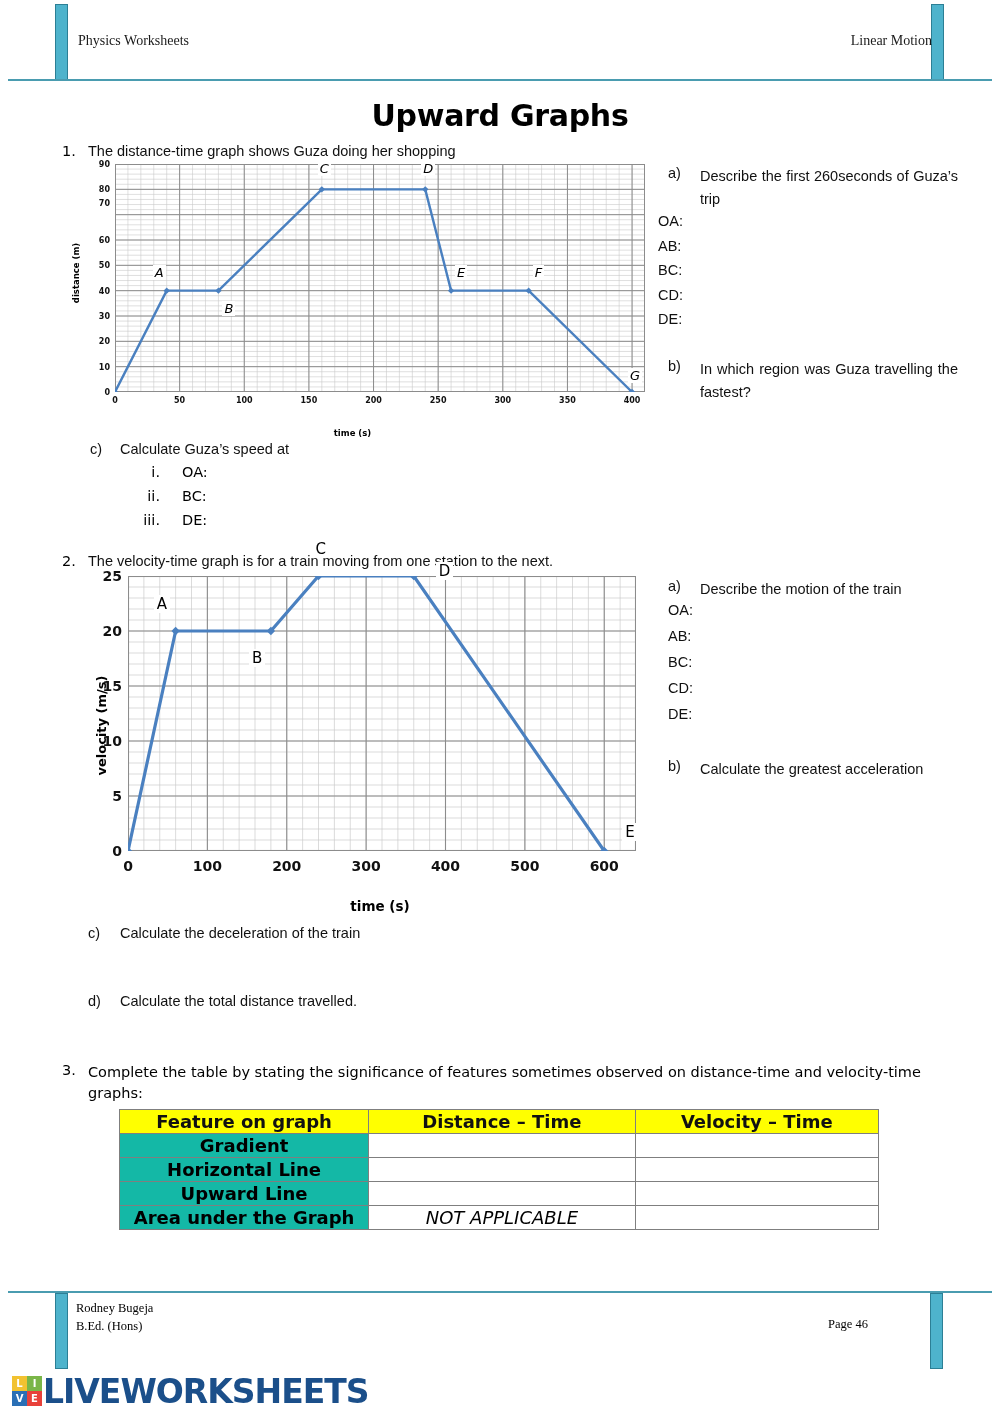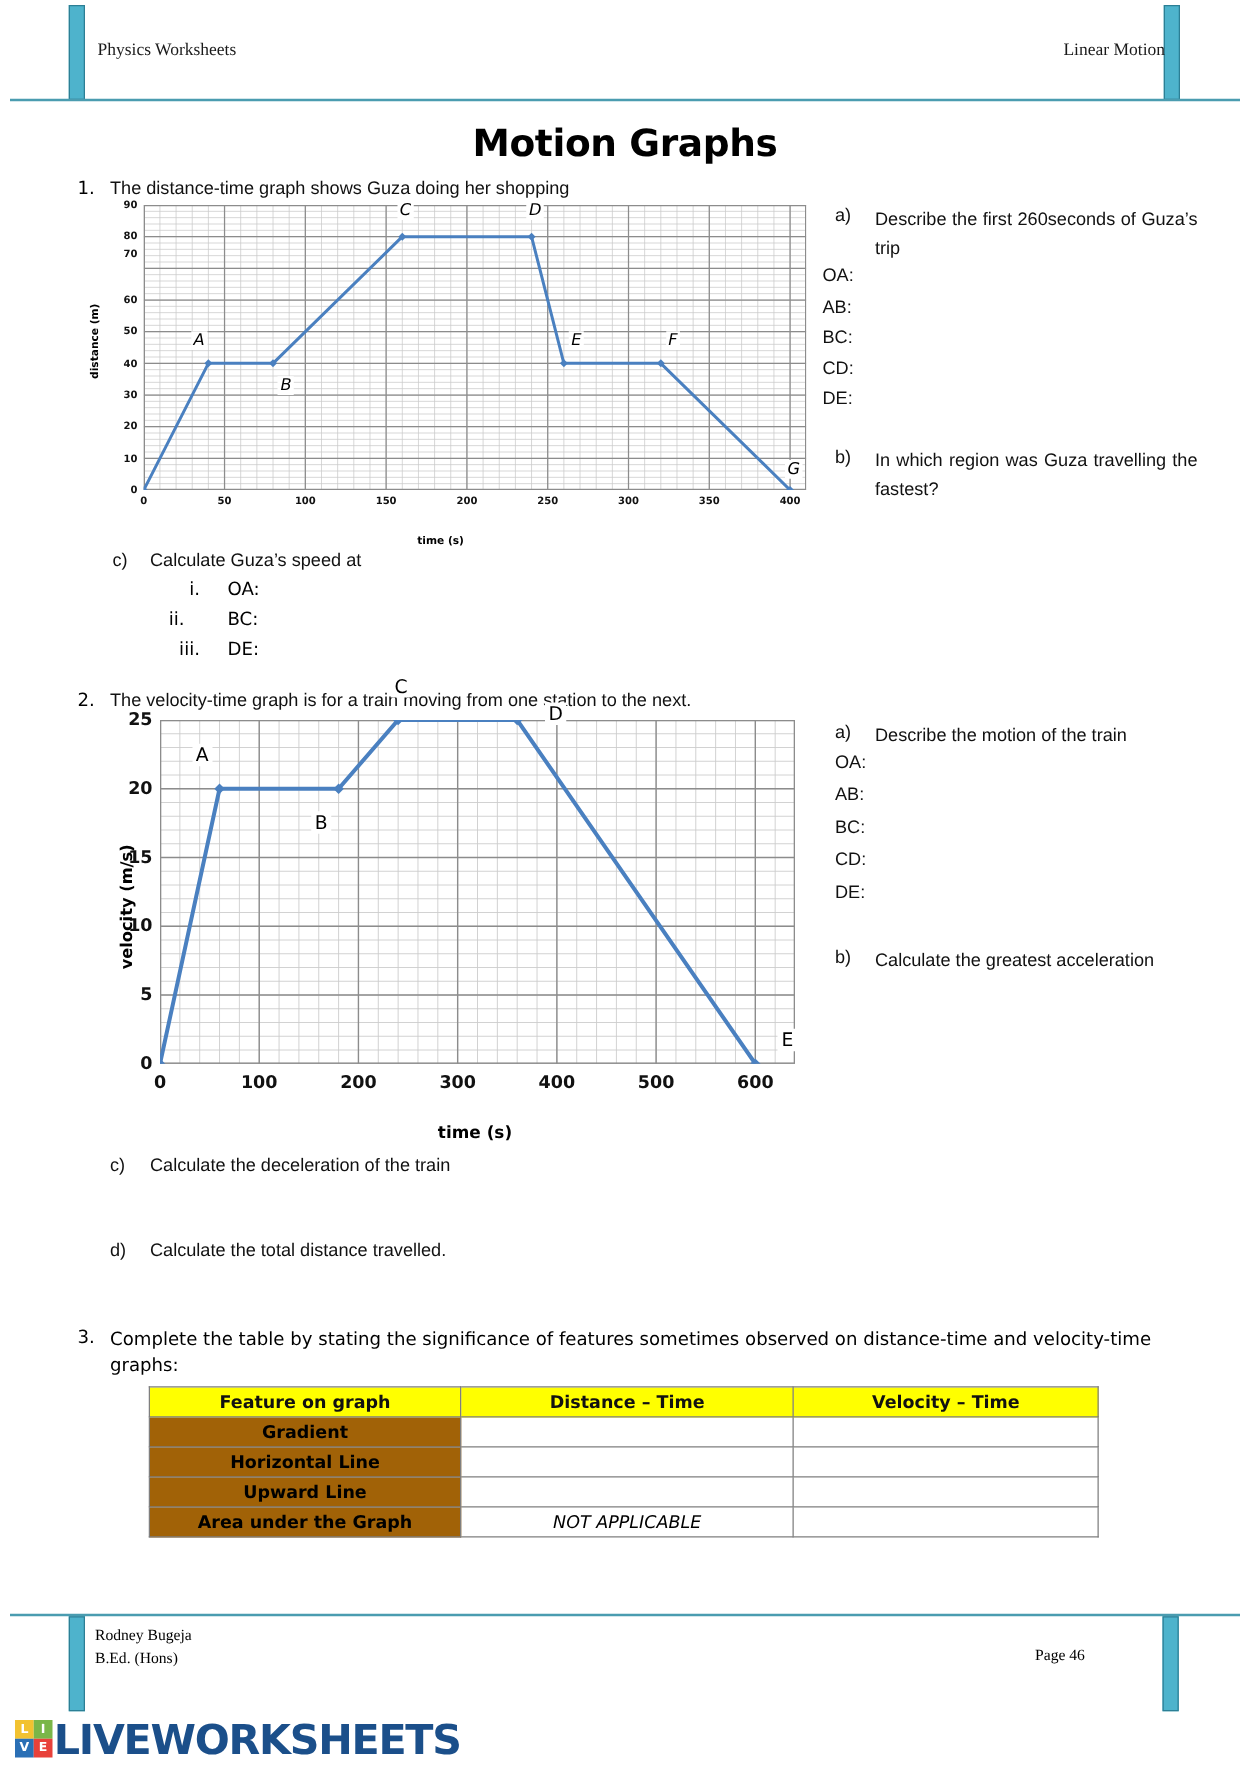--- a/index.html
+++ b/index.html
@@ -143,27 +143,27 @@
   }
 
   table.feature-table {
     position:absolute; left:119px; top:1109px; width:760px;
     border-collapse:collapse;
     font-family:"DejaVu Sans", sans-serif;
   }
   table.feature-table td, table.feature-table th {
     border:1px solid #7f7f7f;
     height:24px; text-align:center; vertical-align:middle;
-    font-size:14px; padding:0 4px;
+    font-size:18px; padding:0 4px;
   }
   table.feature-table thead th {
     background:#ffff00; font-weight:bold; color:#111;
   }
   table.feature-table td.rowhdr {
-    background:#a16207; font-weight:bold; width:255px;
+    background:#14b8a6; font-weight:bold; width:255px;
   }
   table.feature-table td.dt { width:273px; }
   table.feature-table td.vt { width:250px; }
   table.feature-table td.na { font-style:italic; font-weight:normal; }
 
   
   .footer-rule {
     position:absolute; left:8px; top:1291px; width:984px; height:2px;
     background:#4a9cb0;
   }
@@ -203,21 +203,21 @@
 <body>
 
 <div class="header">
   <div class="bar-left"></div>
   <div class="bar-right"></div>
   <div class="header-left-text">Physics Worksheets</div>
   <div class="header-right-text">Linear Motion</div>
   <div class="header-rule"></div>
 </div>
 
-<div class="page-title">Motion Graphs</div>
+<div class="page-title">Upward Graphs</div>
 
 <div class="qnum" id="q1-num">1.</div>
 <div class="q" id="q1-text">The distance-time graph shows Guza doing her shopping</div>
 
 <div class="graph1-wrap">
   <div class="g1-ylabel">distance (m)</div>
   <div class="g1-ytickcol" id="g1-yticks">
       <div class="g1-ytick" style="top:228px;">0</div>
       <div class="g1-ytick" style="top:202.66666666666666px;">10</div>
       <div class="g1-ytick" style="top:177.33333333333334px;">20</div>
@@ -393,21 +393,21 @@
       <div class="q" style="margin-left:32px;width:258px;text-align:justify;line-height:23px;">In which region was Guza travelling the fastest?</div>
     </div>
   </div>
 </div>
 
 <div id="q1c-label" class="q">c)</div>
 <div class="q" style="position:absolute;left:120px;top:441px;">Calculate Guza’s speed at</div>
 <div id="q1-romans">
     <span class="roman-row" style="left: 135px; top: 464px; text-align: right; width: 25px; position: absolute;">i.</span>
     <span class="roman-row" style="left: 182px; top: 464px; position: absolute;">OA:</span>
-    <span class="roman-row" style="left: 135px; top: 488px; text-align: left; width: 25px; position: absolute;">ii.</span>
+    <span class="roman-row" style="left: 135px; top: 488px; text-align: right; width: 25px; position: absolute;">ii.</span>
     <span class="roman-row" style="left: 182px; top: 488px; position: absolute;">BC:</span>
     <span class="roman-row" style="left: 135px; top: 512px; text-align: right; width: 25px; position: absolute;">iii.</span>
     <span class="roman-row" style="left: 182px; top: 512px; position: absolute;">DE:</span>
   </div>
 
 <div class="qnum" id="q2-num">2.</div>
 <div class="q" id="q2-text">The velocity-time graph is for a train moving from one station to the next.</div>
 
 <div class="graph2-wrap">
   <div class="g2-ylabel">velocity (m/s)</div>

